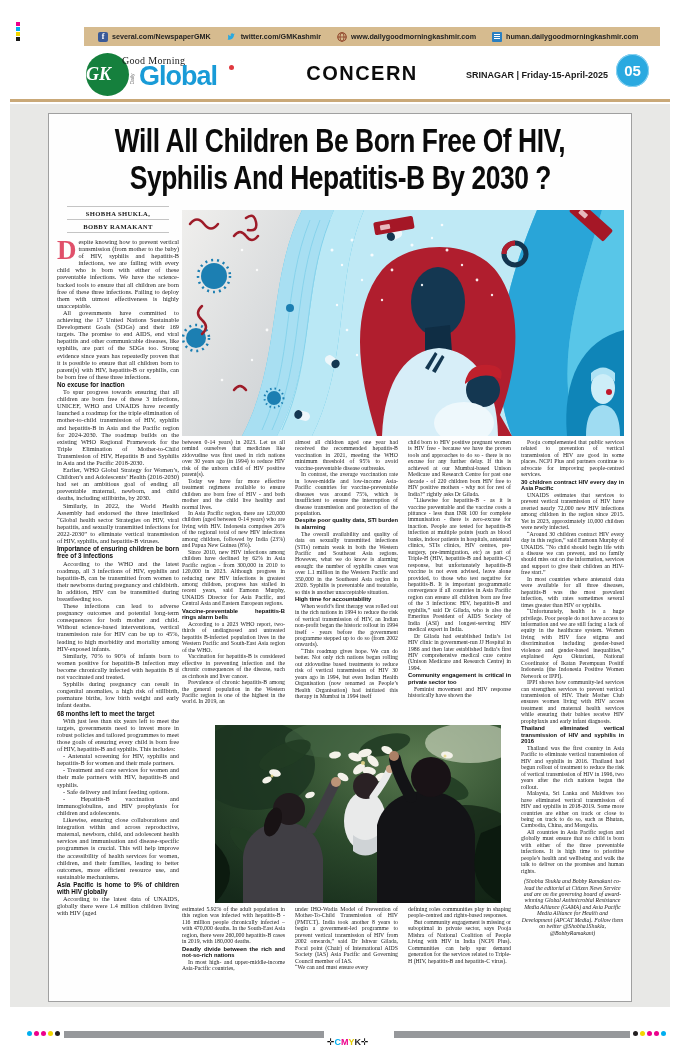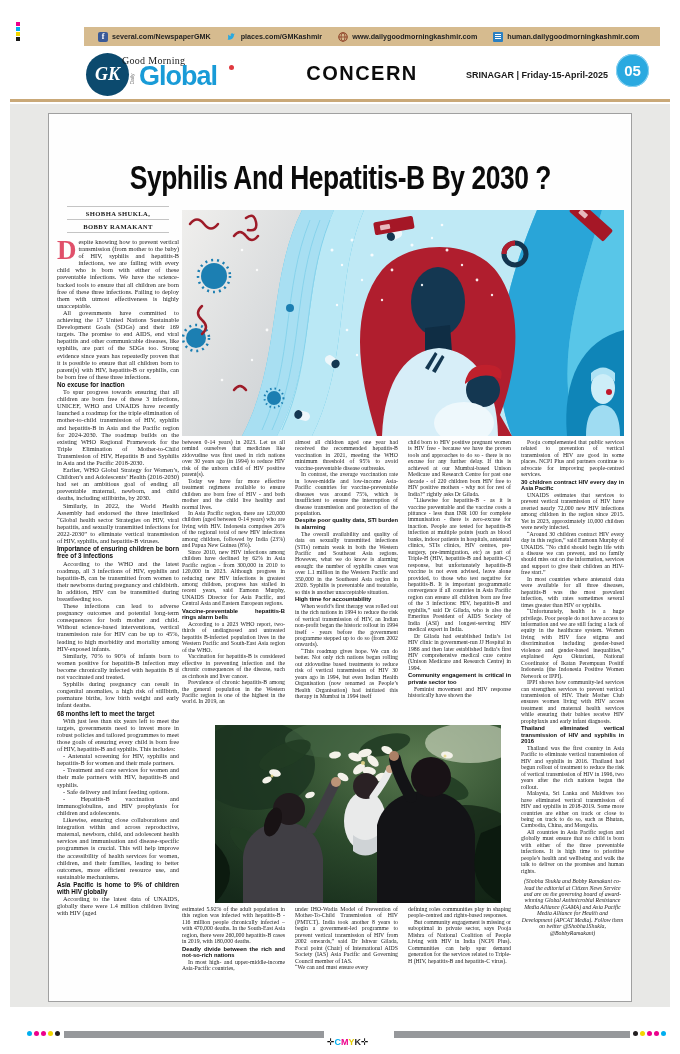--- a/index.html
+++ b/index.html
@@ -14,22 +14,22 @@
   
   .social{position:absolute;left:84px;top:27px;width:576px;height:19px;background:#d6bb8f;
     display:flex;align-items:center;gap:16px;padding-left:14px;box-sizing:border-box;}
   .s-item{display:flex;align-items:center;gap:4px;font-size:7.2px;font-weight:bold;color:#1f1f1f;cursor:pointer;}
   .ic{width:10px;height:10px;flex:0 0 auto;}
   .ic-fb{background:#3a5a98;color:#fff;border-radius:2px;font:bold 8px/10px "Liberation Serif",serif;text-align:center;}
   .ic-ep{background:#2a7fc1;border-radius:1px;position:relative;}
   .ic-ep:before{content:"";position:absolute;left:2px;top:2px;width:6px;height:1px;background:#fff;box-shadow:0 2px 0 #fff,0 4px 0 #fff;}
 
   
-  .logo-circle{position:absolute;left:86px;top:53px;width:43px;height:43px;border-radius:50%;background:#0c4a6e;
-    color:#fff;font:italic bold 18px/43px "Liberation Serif",serif;text-align:center;}
+  .logo-circle{position:absolute;left:86px;top:53px;width:43px;height:43px;border-radius:50%;background:#15803d;
+    color:#fff;font:italic bold 18px/43px "Liberation Serif",serif;}
   .gm{position:absolute;left:122px;top:55px;font-size:10px;color:#1b1b1b;letter-spacing:.3px;font-family:Liberation Serif, serif;}
   .daily{position:absolute;left:126px;top:76px;font-size:5px;color:#777;transform:rotate(-90deg);}
   .kashmir{position:absolute;left:139px;top:61px;font-size:27px;font-weight:bold;color:#199bd7;letter-spacing:-1px;}
   .red-dot{position:absolute;left:229px;top:65px;width:5px;height:5px;border-radius:50%;background:#e0393f;}
   .section{position:absolute;left:0;right:0;top:62px;text-align:center;font-size:20px;font-weight:800;letter-spacing:1.5px;color:#0c0c0c;padding-left:44px;}
   .dateline{position:absolute;right:72px;top:70px;font-size:9px;font-weight:bold;color:#1b1b1b;}
   .pagenum{position:absolute;left:616px;top:54px;width:33px;height:33px;border-radius:50%;background:#2aa9e0;
     color:#fff;font-weight:bold;font-size:15px;line-height:33px;text-align:center;box-shadow:0 0 0 1px #8ed4f2 inset;}
   .hrule{position:absolute;left:10px;top:99px;width:660px;height:3px;background:#c9a878;}
 
@@ -92,21 +92,21 @@
 
   <div class="social">
     <span class="s-item">
       <span class="ic ic-fb">f</span>
       <span>several.com/NewspaperGMK</span>
     </span>
     <span class="s-item">
       <svg class="ic" viewBox="0 0 10 10">
         <path d="M0.6,7.6 C2.6,8.3 5.7,7.6 6.8,4.3 C7.2,3 6.9,2.4 8.2,1.6 L6.5,2 C5.9,0.9 4.3,0.9 3.8,2 C3.4,3 3.8,3.6 4.4,3.8 C2.8,4.1 1.8,3.1 1.2,2.4 C0.7,4.1 1.8,6.3 0.6,7.6 Z" fill="#2aa9e0"></path>
       </svg>
-      <span>places.com/GMKashmir</span>
+      <span>twitter.com/GMKashmir</span>
     </span>
     <span class="s-item">
       <svg class="ic" viewBox="0 0 10 10">
         <circle cx="5" cy="5" r="4.2" fill="none" stroke="#8a3b22" stroke-width="1.1"></circle>
         <ellipse cx="5" cy="5" rx="2" ry="4.2" fill="none" stroke="#8a3b22" stroke-width="0.8"></ellipse>
         <line x1="0.8" y1="5" x2="9.2" y2="5" stroke="#8a3b22" stroke-width="0.8"></line>
       </svg>
       <span>www.dailygoodmorningkashmir.com</span>
     </span>
     <span class="s-item">
@@ -121,20 +121,21 @@
   <div class="kashmir">Global</div>
   <div class="red-dot"></div>
   <div class="section">CONCERN</div>
   <div class="dateline">SRINAGAR | Friday-15-April-2025</div>
   <div class="pagenum">05</div>
   <div class="hrule"></div>
 
   <div class="panel"></div>
 
   <div class="artbox">
+    <div class="hl hl1"><span>Will All Children Be Born Free Of HIV,</span></div>
     <div class="hl hl2"><span>Syphilis And Hepatitis-B By 2030 ?</span></div>
 
     <div class="col c1">
       <div class="byline">
         <div class="rule"></div>
         <div class="name">SHOBHA SHUKLA,</div>
         <div class="rule"></div>
         <div class="name">BOBBY RAMAKANT</div>
         <div class="rule"></div>
       </div>

